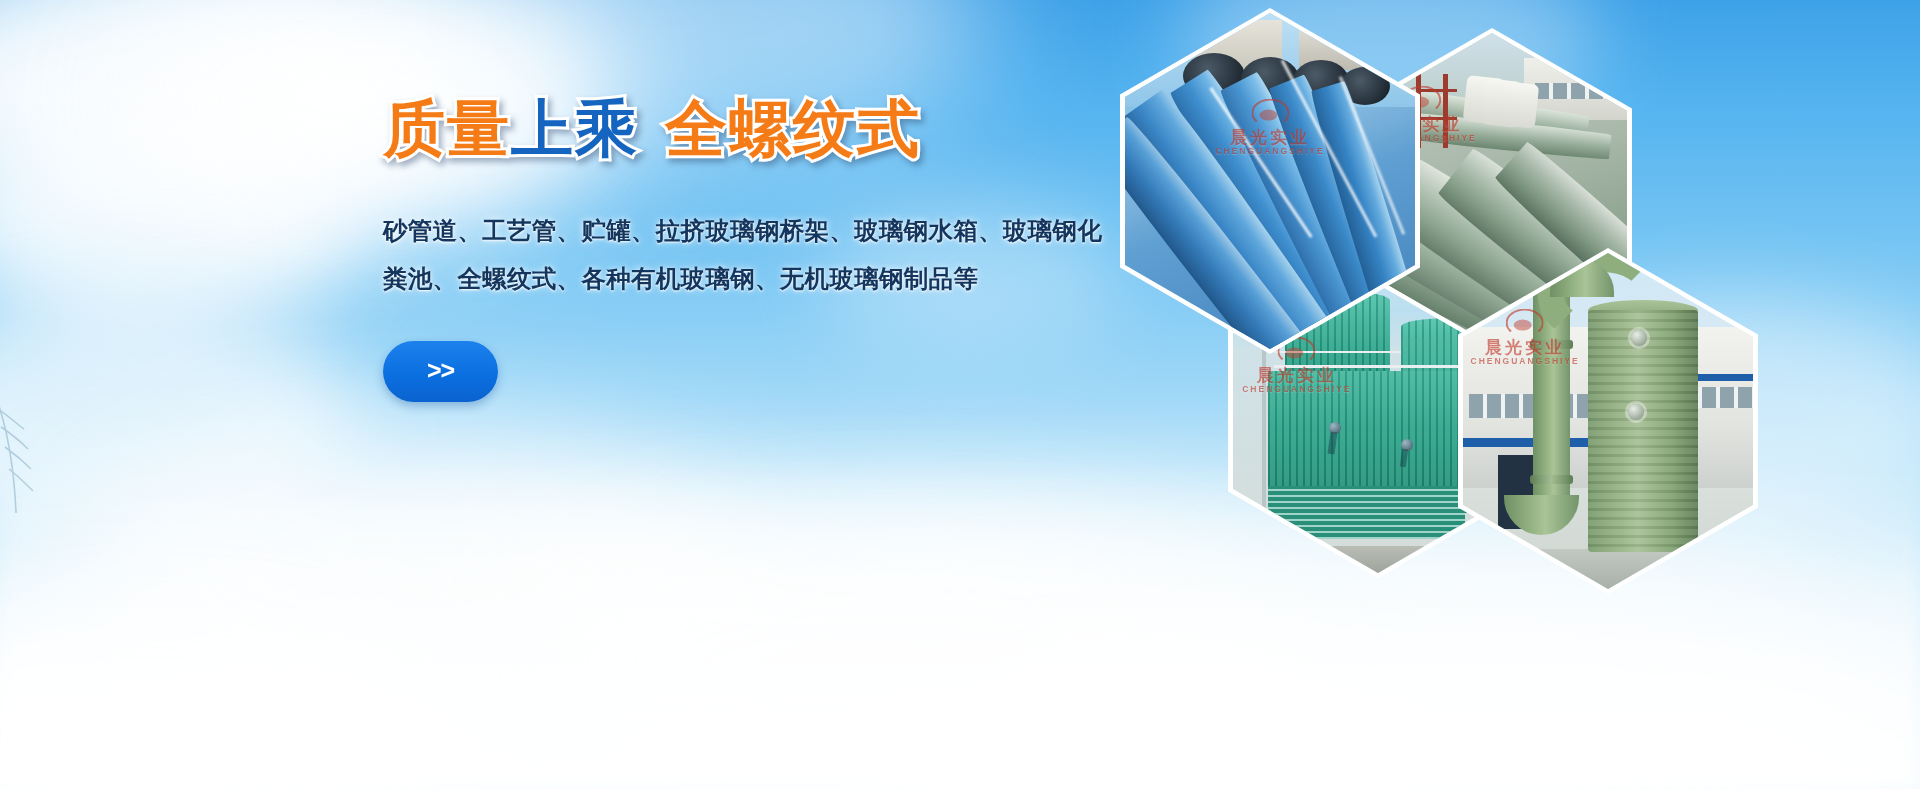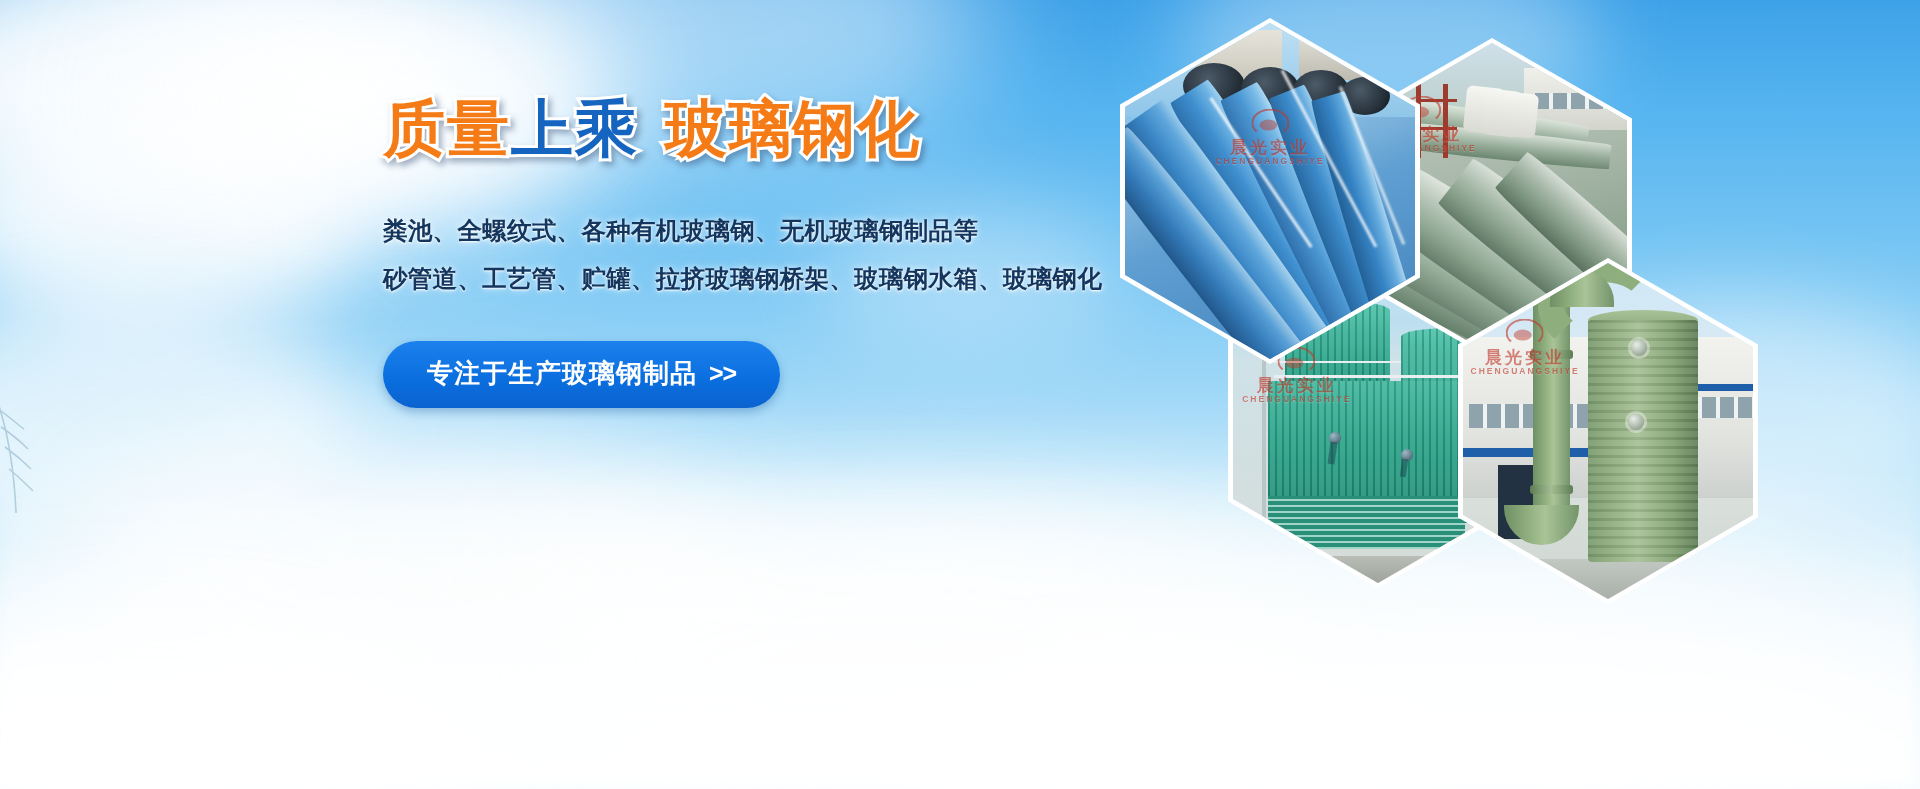--- a/index.html
+++ b/index.html
@@ -106,21 +106,21 @@
     font-family:inherit;
     cursor:pointer;
     box-shadow:0 4px 10px rgba(10,70,150,.30);
     white-space:nowrap;
   }
   .cta .arrows{font-size:25px;font-weight:bold;letter-spacing:-1px;}
 
   
   .hexwrap{
     position:absolute;
-    left:1120px; top:10px;
+    left:1120px; top:0;
     width:680px; height:520px;
   }
   .hex{
     position:absolute;
     -webkit-clip-path:polygon(50% 0%,100% 25%,100% 75%,50% 100%,0% 75%,0% 25%);
     clip-path:polygon(50% 0%,100% 25%,100% 75%,50% 100%,0% 75%,0% 25%);
     overflow:hidden;
     background:#ffffff;
   }
   .hex .inner{
@@ -311,29 +311,28 @@
       <path d="M2 2 C 12 30, 20 70, 22 118"></path>
       <path d="M4 14 C 16 22, 24 30, 30 34"></path>
       <path d="M7 32 C 19 40, 28 48, 34 54"></path>
       <path d="M11 52 C 22 60, 31 68, 37 74"></path>
       <path d="M15 74 C 25 82, 33 90, 39 96"></path>
     </g>
   </svg>
 
   <div class="copy">
 
-    <h1 class="headline"><span class="seg-a">质量</span><span class="seg-b">上乘</span><span class="seg-gap"></span><span class="seg-c">玻璃钢化</span></h1>
+    <h1 class="headline"><span class="seg-a">质量</span><span class="seg-b">上乘</span><span class="seg-gap"></span><span class="seg-c">全螺纹式</span></h1>
 
     <p class="para">
+      <span class="pline">砂管道、工艺管、贮罐、拉挤玻璃钢桥架、玻璃钢水箱、玻璃钢化</span>
       <span class="pline">粪池、全螺纹式、各种有机玻璃钢、无机玻璃钢制品等</span>
-      <span class="pline">砂管道、工艺管、贮罐、拉挤玻璃钢桥架、玻璃钢水箱、玻璃钢化</span>
     </p>
 
     <button class="cta">
-      <span>专注于生产玻璃钢制品</span>
       <span class="arrows">&gt;&gt;</span>
     </button>
   </div>
 
   <div class="hexwrap">
 
     <div class="hex" id="hex1">
       <div class="inner">
         <div class="sc-pipes-blue">
           <div class="sky-strip"></div>

